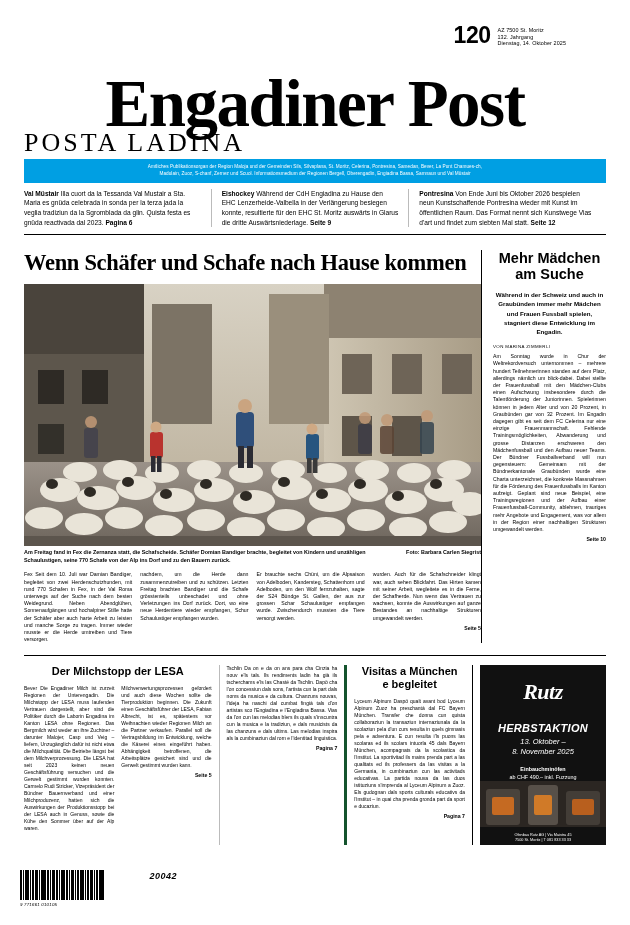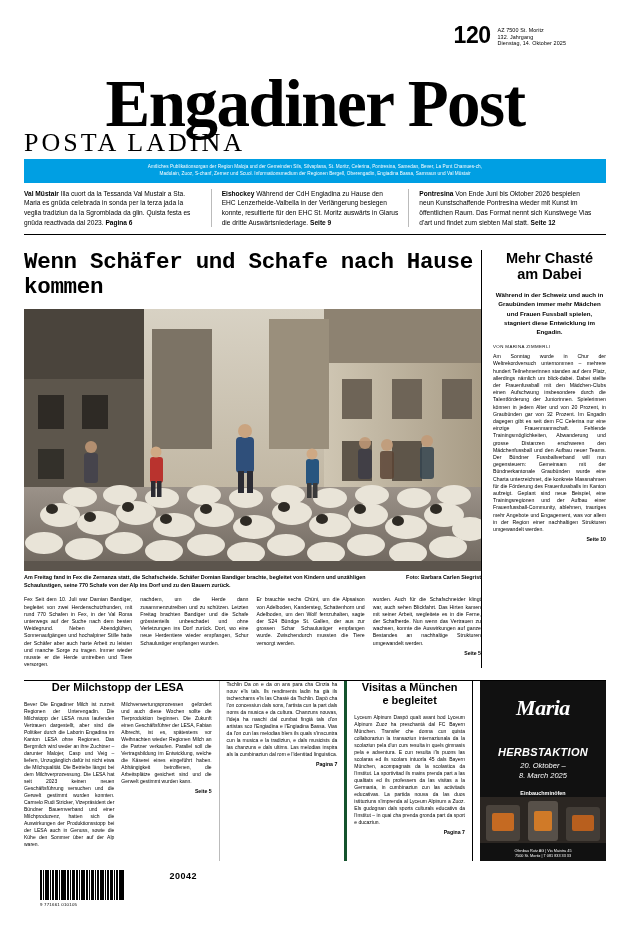--- a/index.html
+++ b/index.html
@@ -54,21 +54,21 @@
     position:relative;
   }
   .teaser + .teaser{padding-left:10px;border-left:1px solid #bbb;}
   .teaser b{font-weight:bold;}
 
   
   .lead{display:flex;margin-top:15px;}
   .lead-main{width:457px;}
   .lead-right{width:118px;padding-left:11px;border-left:1px solid #000;}
   .lead-headline{
-    font-family:Liberation Mono, monospace;
+    font-family:Liberation Serif, serif;
     font-weight:bold;font-size:22.5px;line-height:25px;
     letter-spacing:-0.3px;margin:0 0 9px 0;
   }
   .photo{
     width:457px;height:262px;position:relative;overflow:hidden;background:#7b6f5e;
   }
   .photo svg{display:block;}
   .caption{
     font-size:5.4px;line-height:7.6px;font-weight:bold;
     margin-top:3px;display:flex;justify-content:space-between;gap:8px;
@@ -80,42 +80,42 @@
   .body-cols .bc{flex:1;font-size:5.2px;line-height:7.2px;text-align:justify;}
   .page-ref{text-align:right;font-weight:bold;font-size:5.2px;margin-top:3px;}
 
   
   .rh{font-family:"Liberation Sans",sans-serif;font-weight:bold;font-size:14.5px;line-height:16px;text-align:center;margin:0 0 8px 0;}
   .rlead{font-size:6.2px;line-height:9.2px;font-weight:bold;text-align:center;margin-bottom:8px;}
   .rbyline{font-size:4.4px;letter-spacing:0.4px;margin-bottom:4px;}
   .rbody{font-size:5.2px;line-height:7.2px;text-align:justify;}
 
   
-  .bottom{display:flex;margin-top:12px;border-top:1px solid #000;}
+  .bottom{display:flex;margin-top:12px;border-top:1px solid #000;padding-top:9px;}
   .bcol{padding:0 7px;}
   .bcol.c1{width:200px;padding-left:0;}
   .bcol.c2{width:118px;border-left:1px solid #bbb;}
   .bcol.c3{width:118px;border-left:3px solid #14532d;}
   .bcol.c4{width:126px;border-left:1px solid #000;padding-right:0;}
   .bh{font-family:"Liberation Sans",sans-serif;font-weight:bold;font-size:11px;line-height:13px;text-align:center;margin:0 0 7px 0;}
   .bsub{display:flex;gap:7px;}
   .bsub .sc{flex:1;font-size:5.0px;line-height:7.0px;text-align:justify;}
 
   
   .ad{background:#111;color:#fff;width:126px;height:180px;position:relative;overflow:hidden;}
   .ad-logo{font-family:"Liberation Serif",serif;font-style:italic;font-weight:bold;font-size:22px;text-align:center;padding-top:14px;letter-spacing:-0.5px;}
-  .ad-h{font-family:"Liberation Sans",sans-serif;font-weight:bold;font-style:italic;font-size:11px;text-align:center;margin-top:25px;letter-spacing:0.3px;}
+  .ad-h{font-family:"Liberation Sans",sans-serif;font-weight:bold;font-style:italic;font-size:11px;text-align:center;margin-top:17px;letter-spacing:0.3px;}
   .ad-dates{font-size:7.5px;text-align:center;line-height:10px;margin-top:3px;font-style:italic;}
   .ad-offer{font-size:5.4px;text-align:center;line-height:7.4px;margin-top:9px;font-weight:bold;}
   .ad-offer .price{font-weight:normal;}
   .ad-photo{position:absolute;left:0;bottom:18px;width:126px;height:46px;overflow:hidden;}
   .ad-foot{position:absolute;bottom:2px;left:0;width:126px;font-size:3.8px;line-height:5px;text-align:center;}
 
   
-  .barcode-wrap{position:absolute;left:40px;bottom:18px;width:175px;}
+  .barcode-wrap{position:absolute;left:20px;bottom:18px;width:175px;font-style:italic;}
   .barcode{display:flex;align-items:flex-end;height:34px;gap:1px;}
   .barcode i{display:block;background:#000;}
   .bc-num{font-family:"Liberation Sans",sans-serif;font-weight:bold;font-size:9px;letter-spacing:0.5px;position:absolute;right:18px;top:5px;}
   .isbn{font-size:4.4px;margin-top:2px;letter-spacing:0.2px;}
 </style>
 </head>
 <body>
 
 <div class="page">
 
@@ -286,22 +286,22 @@
         <div class="bc">Er brauchte sechs Chüni, um die Alpsaison von Adelboden, Kandersteg, Schattenhorn und Adelboden, um den Wolf fernzuhalten, sagte der S24 Bündge St. Gallen, der aus zur grossen Schar Schaulustiger empfangen wurde. Zwischendurch mussten die Tiere versorgt werden.</div>
         <div class="bc">
           <span>wurden. Auch für die Schafschneider klingt war, auch sehen Blickfahrt. Das Hirten kamen mit seiner Arbeit, wegleitete es in die Ferne, der Schafherde. Nun wenn das Vertrauen zu wachsen, konnte die Auswirkungen auf ganze Bestandes an nachhaltige Strukturen umgewandelt werden.</span>
           <div class="page-ref">Seite 5</div>
         </div>
       </div>
     </div>
 
     <div class="lead-right">
       <div class="rh">
-        <div>Mehr Chasté</div>
-        <div>am Dabei</div>
+        <div>Mehr Mädchen</div>
+        <div>am Suche</div>
       </div>
       <div class="rlead">Während in der Schweiz und auch in Graubünden immer mehr Mädchen und Frauen Fussball spielen, stagniert diese Entwicklung im Engadin.</div>
       <div class="rbyline">VON MARINA ZIMMERLI</div>
       <div class="rbody">Am Sonntag wurde in Chur der Weltrekordversuch unternommen – mehrere hundert Teilnehmerinnen standen auf dem Platz, allerdings nämlich um blick-dabei. Dabei stellte der Frauenfussball mit den Mädchen-Clubs einen Aufschwung insbesondere durch die Talentförderung der Juniorinnen. Spielerinnen können in jedem Alter und von 20 Prozent, in Graubünden gar von 32 Prozent. Im Engadin dagegen gibt es seit dem FC Celerina nur eine einzige Frauenmannschaft. Fehlende Trainingsmöglichkeiten, Abwanderung und grosse Distanzen erschweren den Mädchenfussball und den Aufbau neuer Teams. Der Bündner Fussballverband will nun gegensteuern: Gemeinsam mit der Bündnerkantonale Graubünden wurde eine Charta unterzeichnet, die konkrete Massnahmen für die Förderung des Frauenfussballs im Kanton aufzeigt. Geplant sind neue Beispiel, eine Trainingsregionen und der Aufbau einer Frauenfussball-Community, ablehnen, trauriges mehr Angebote und Engagement, was vor allem in der Region einer nachhaltigen Strukturen umgewandelt werden.</div>
       <div class="page-ref">Seite 10</div>
     </div>
   </div>
 
   <div class="bottom">
 
@@ -335,25 +335,25 @@
       <div class="bsub">
         <div class="sc">
           <span>Lyceum Alpinum Daspö qualt avant bod Lyceum Alpinum Zuoz ha preschantà dal FC Bayern München. Transfer che donna cun quista collaboraziun la transaziun internaziunala da la scolaziun pela d'un curs resulta in quels gimnasis pela e adventura. E cun resulta i'ls puons las scolaras ed ils scolars intuorla 45 dals Bayern München, acompagnats da la scolastica da l'institut. La sportivitad ils mains prenda part a las qualitats ed ils professers da las visitas a la Germania, in cumbinaziun cun las activitads educativas. La partida nouva da las duos istituziuns s'imprenda al Lyceum Alpinum a Zuoz. Els gudognan dals sports culturals educativs da l'institut – in quai cha prenda gronda part da sport e ducaziun.</span>
           <div class="page-ref">Pagina 7</div>
         </div>
       </div>
     </div>
 
     <div class="bcol c4">
       <div class="ad">
-        <div class="ad-logo">Maria</div>
+        <div class="ad-logo">Rutz</div>
         <div class="ad-h">HERBSTAKTION</div>
         <div class="ad-dates">
-          <div>20. Oktober –</div>
-          <div>8. March 2025</div>
+          <div>13. Oktober –</div>
+          <div>8. November 2025</div>
         </div>
         <div class="ad-offer">
           <div>Einbauchminöfen</div>
           <div class="price">ab CHF 490.– inkl. Fuzzung</div>
         </div>
         <div class="ad-offer">
           <div>Schwedenöfen</div>
           <div class="price">ab CHF 790.– inkl. Fuzzung</div>
         </div>
         <div class="ad-photo">

